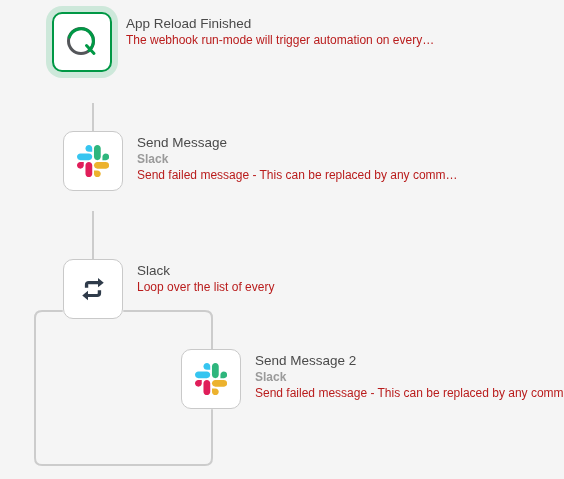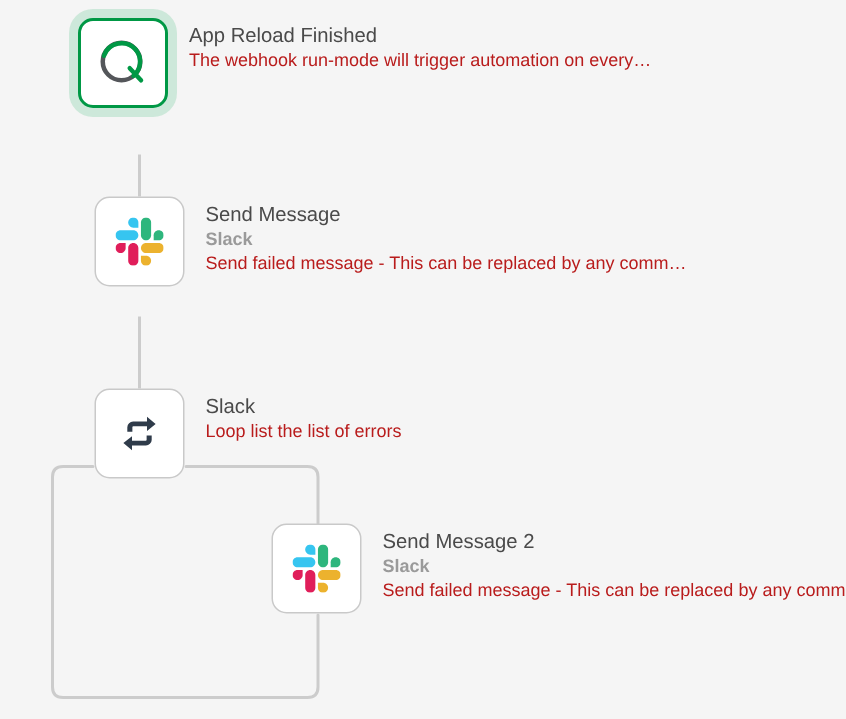--- a/index.html
+++ b/index.html
@@ -131,21 +131,21 @@
 
   <div class="node" style="left:63px; top:259px;">
     <div class="node-box">
       <svg class="icon-svg" width="30" height="30" viewBox="0 0 24 24">
         <path d="M5.5 8.6 A 3.1 3.1 0 0 1 8.6 5.6 L 16.0 5.6 L 16.0 3.1 L 20.6 6.9 L 16.0 10.6 L 16.0 8.1 L 8.9 8.1 A 0.6 0.6 0 0 0 8.2 8.7 L 8.2 11.0 L 5.5 11.0 Z" fill="#2f3b4a"></path>
         <path d="M18.5 15.4 A 3.1 3.1 0 0 1 15.4 18.4 L 8.0 18.4 L 8.0 20.9 L 3.4 17.1 L 8.0 13.4 L 8.0 15.9 L 15.1 15.9 A 0.6 0.6 0 0 0 15.8 15.3 L 15.8 13.0 L 18.5 13.0 Z" fill="#2f3b4a"></path>
       </svg>
     </div>
     <div class="node-text">
       <div class="node-title">Slack</div>
-      <div class="node-desc">Loop list the list of errors</div>
+      <div class="node-desc">Loop over the list of every</div>
     </div>
   </div>
 
   <div class="node" style="left:181px; top:349px;">
     <div class="node-box">
       <svg class="icon-svg" width="32" height="32" viewBox="0 0 122 122">
         <path d="M25.8,77.6c0,7.1-5.8,12.9-12.9,12.9S0,84.7,0,77.6s5.8-12.9,12.9-12.9h12.9V77.6z" fill="#e01e5a"></path>
         <path d="M32.3,77.6c0-7.1,5.8-12.9,12.9-12.9s12.9,5.8,12.9,12.9v32.3c0,7.1-5.8,12.9-12.9,12.9s-12.9-5.8-12.9-12.9V77.6z" fill="#e01e5a"></path>
         <path d="M45.2,25.8c-7.1,0-12.9-5.8-12.9-12.9S38.1,0,45.2,0s12.9,5.8,12.9,12.9v12.9H45.2z" fill="#36c5f0"></path>
         <path d="M45.2,32.3c7.1,0,12.9,5.8,12.9,12.9s-5.8,12.9-12.9,12.9H12.9C5.8,58.1,0,52.3,0,45.2s5.8-12.9,12.9-12.9H45.2z" fill="#36c5f0"></path>

